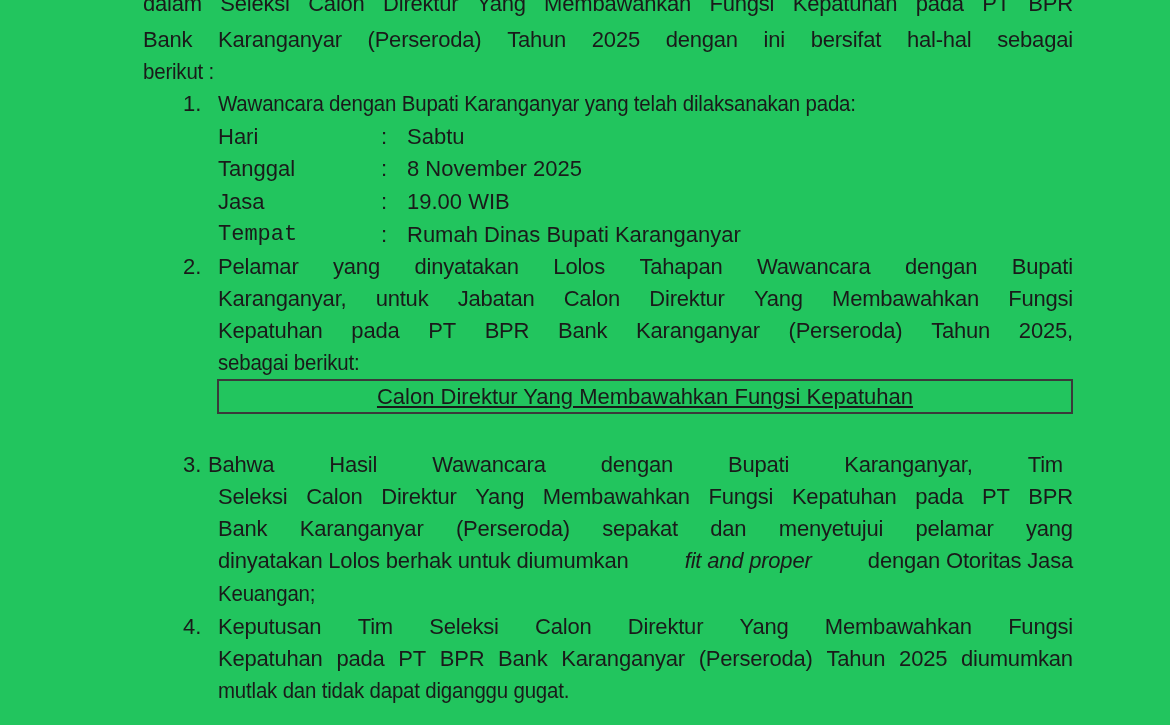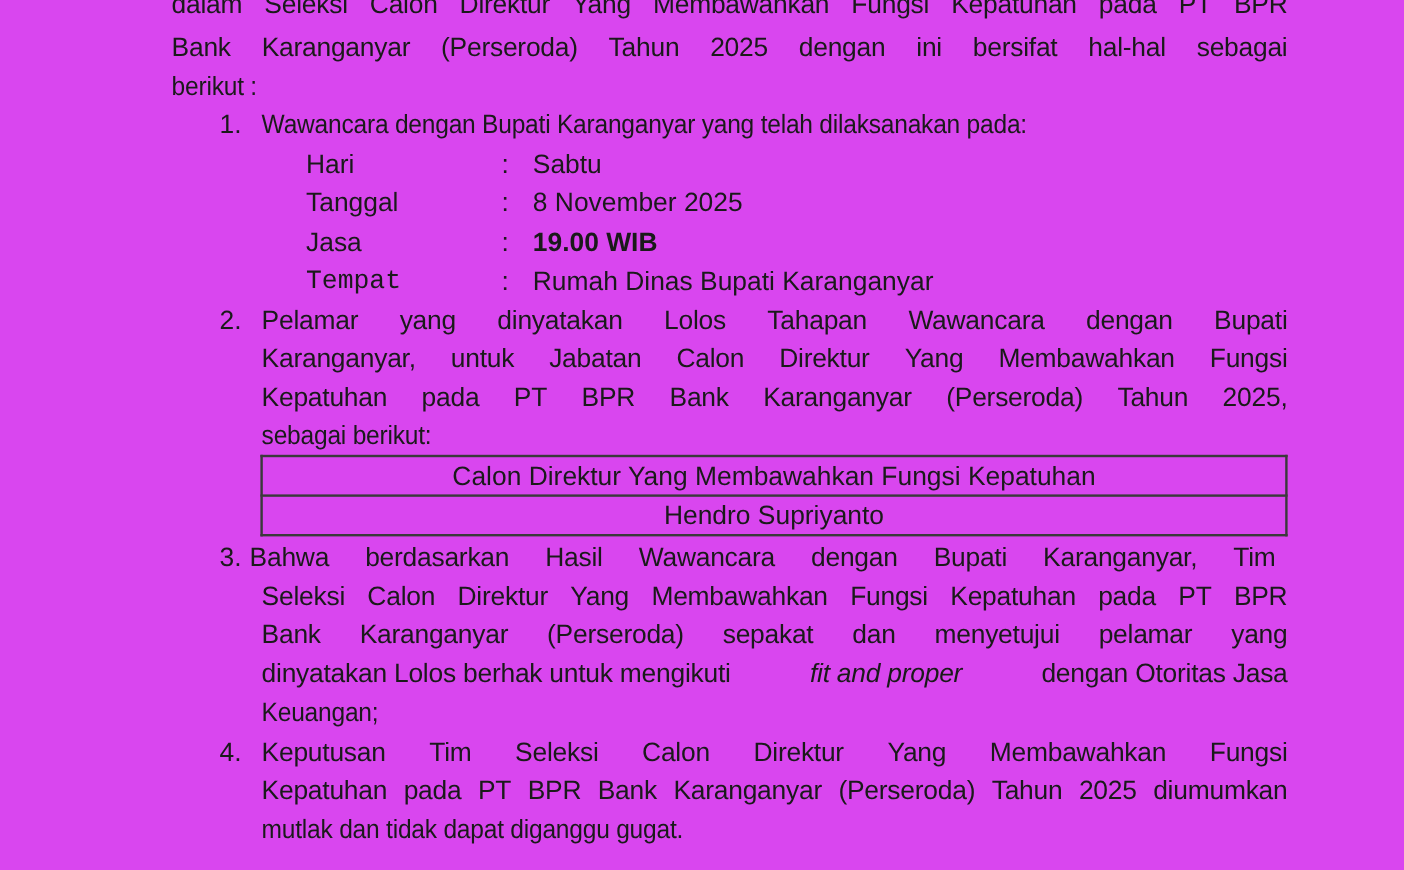--- a/index.html
+++ b/index.html
@@ -14,21 +14,21 @@
       position: relative;
       font-family: "Liberation Sans", "DejaVu Sans", sans-serif;
       color: #1a1a1a;
     }
     .page {
       position: absolute;
       left: 0;
       top: 0;
       width: 1170px;
       height: 725px;
-      background: #d946ef;
+      background: #22c55e;
     }
     .line {
       position: absolute;
       font-size: 22px;
       line-height: 32px;
       white-space: nowrap;
       letter-spacing: -0.2px;
       transform-origin: left center;
     }
     .just {
@@ -40,36 +40,36 @@
     .num {
       position: absolute;
       font-size: 22px;
       line-height: 32px;
     }
     .row-label, .row-colon, .row-value {
       position: absolute;
       font-size: 22px;
       line-height: 32px;
       white-space: nowrap;
-      margin-left: 37px;
     }
     table.result {
       position: absolute;
       left: 217px;
       top: 379px;
       width: 856px;
       border-collapse: collapse;
       font-size: 22px;
     }
     table.result td {
       border: 2px solid #3a3a3a;
       text-align: center;
       height: 31px;
       padding: 0;
       line-height: 31px;
+      text-decoration: underline;
     }
     em { }
   </style>
 </head>
 <body>
 
 <div class="page">
 
   <div>
     <div class="line just" style="left:143px; top:-12px; width:930px;">
@@ -110,21 +110,21 @@
       <div class="row-value" style="left:407px; top:121px;">Sabtu</div>
     </div>
     <div>
       <div class="row-label" style="left:218px; top:153px;">Tanggal</div>
       <div class="row-colon" style="left:381px; top:153px;">:</div>
       <div class="row-value" style="left:407px; top:153px;">8 November 2025</div>
     </div>
     <div>
       <div class="row-label" style="left:218px; top:186px;">Jasa</div>
       <div class="row-colon" style="left:381px; top:186px;">:</div>
-      <div class="row-value" style="left:407px; top:186px;font-weight:bold;">19.00 WIB</div>
+      <div class="row-value" style="left:407px; top:186px;">19.00 WIB</div>
     </div>
     <div>
       <div class="row-label" style="left:218px; top:219px;font-family:Liberation Mono, monospace;">Tempat</div>
       <div class="row-colon" style="left:381px; top:219px;">:</div>
       <div class="row-value" style="left:407px; top:219px;">Rumah Dinas Bupati Karanganyar</div>
     </div>
   </div>
 
   <div>
     <div class="num" style="left:183px; top:251px;">2.</div>
@@ -159,32 +159,28 @@
         <span>Tahun</span>
         <span>2025,</span>
       </div>
     <div class="line" style="left: 218px; top: 347px; transform: scaleX(0.93);">sebagai berikut:</div>
 
     <table class="result">
       <tbody>
           <tr>
         <td>Calon Direktur Yang Membawahkan Fungsi Kepatuhan</td>
       </tr>
-      <tr>
-        <td>Hendro Supriyanto</td>
-      </tr>
     </tbody>
       </table>
   </div>
 
   <div>
     <div class="num" style="left:183px; top:449px;">3.</div>
     <div class="line just" style="left:208px; top:449px; width:855px;">
         <span>Bahwa</span>
-        <span>berdasarkan</span>
         <span>Hasil</span>
         <span>Wawancara</span>
         <span>dengan</span>
         <span>Bupati</span>
         <span>Karanganyar,</span>
         <span>Tim</span>
       </div>
     <div class="line just" style="left:218px; top:481px; width:855px;">
         <span>Seleksi</span>
         <span>Calon</span>
@@ -201,21 +197,21 @@
         <span>Bank</span>
         <span>Karanganyar</span>
         <span>(Perseroda)</span>
         <span>sepakat</span>
         <span>dan</span>
         <span>menyetujui</span>
         <span>pelamar</span>
         <span>yang</span>
       </div>
     <div class="line just" style="left:218px; top:545px; width:855px;">
-      <span>dinyatakan Lolos berhak untuk mengikuti</span>
+      <span>dinyatakan Lolos berhak untuk diumumkan</span>
       <span><em>fit and proper</em></span>
       <span>dengan Otoritas Jasa</span>
     </div>
     <div class="line" style="left: 218px; top: 578px; transform: scaleX(0.93);">Keuangan;</div>
   </div>
 
   <div>
     <div class="num" style="left:183px; top:611px;">4.</div>
     <div class="line just" style="left:218px; top:611px; width:855px;">
         <span>Keputusan</span>

